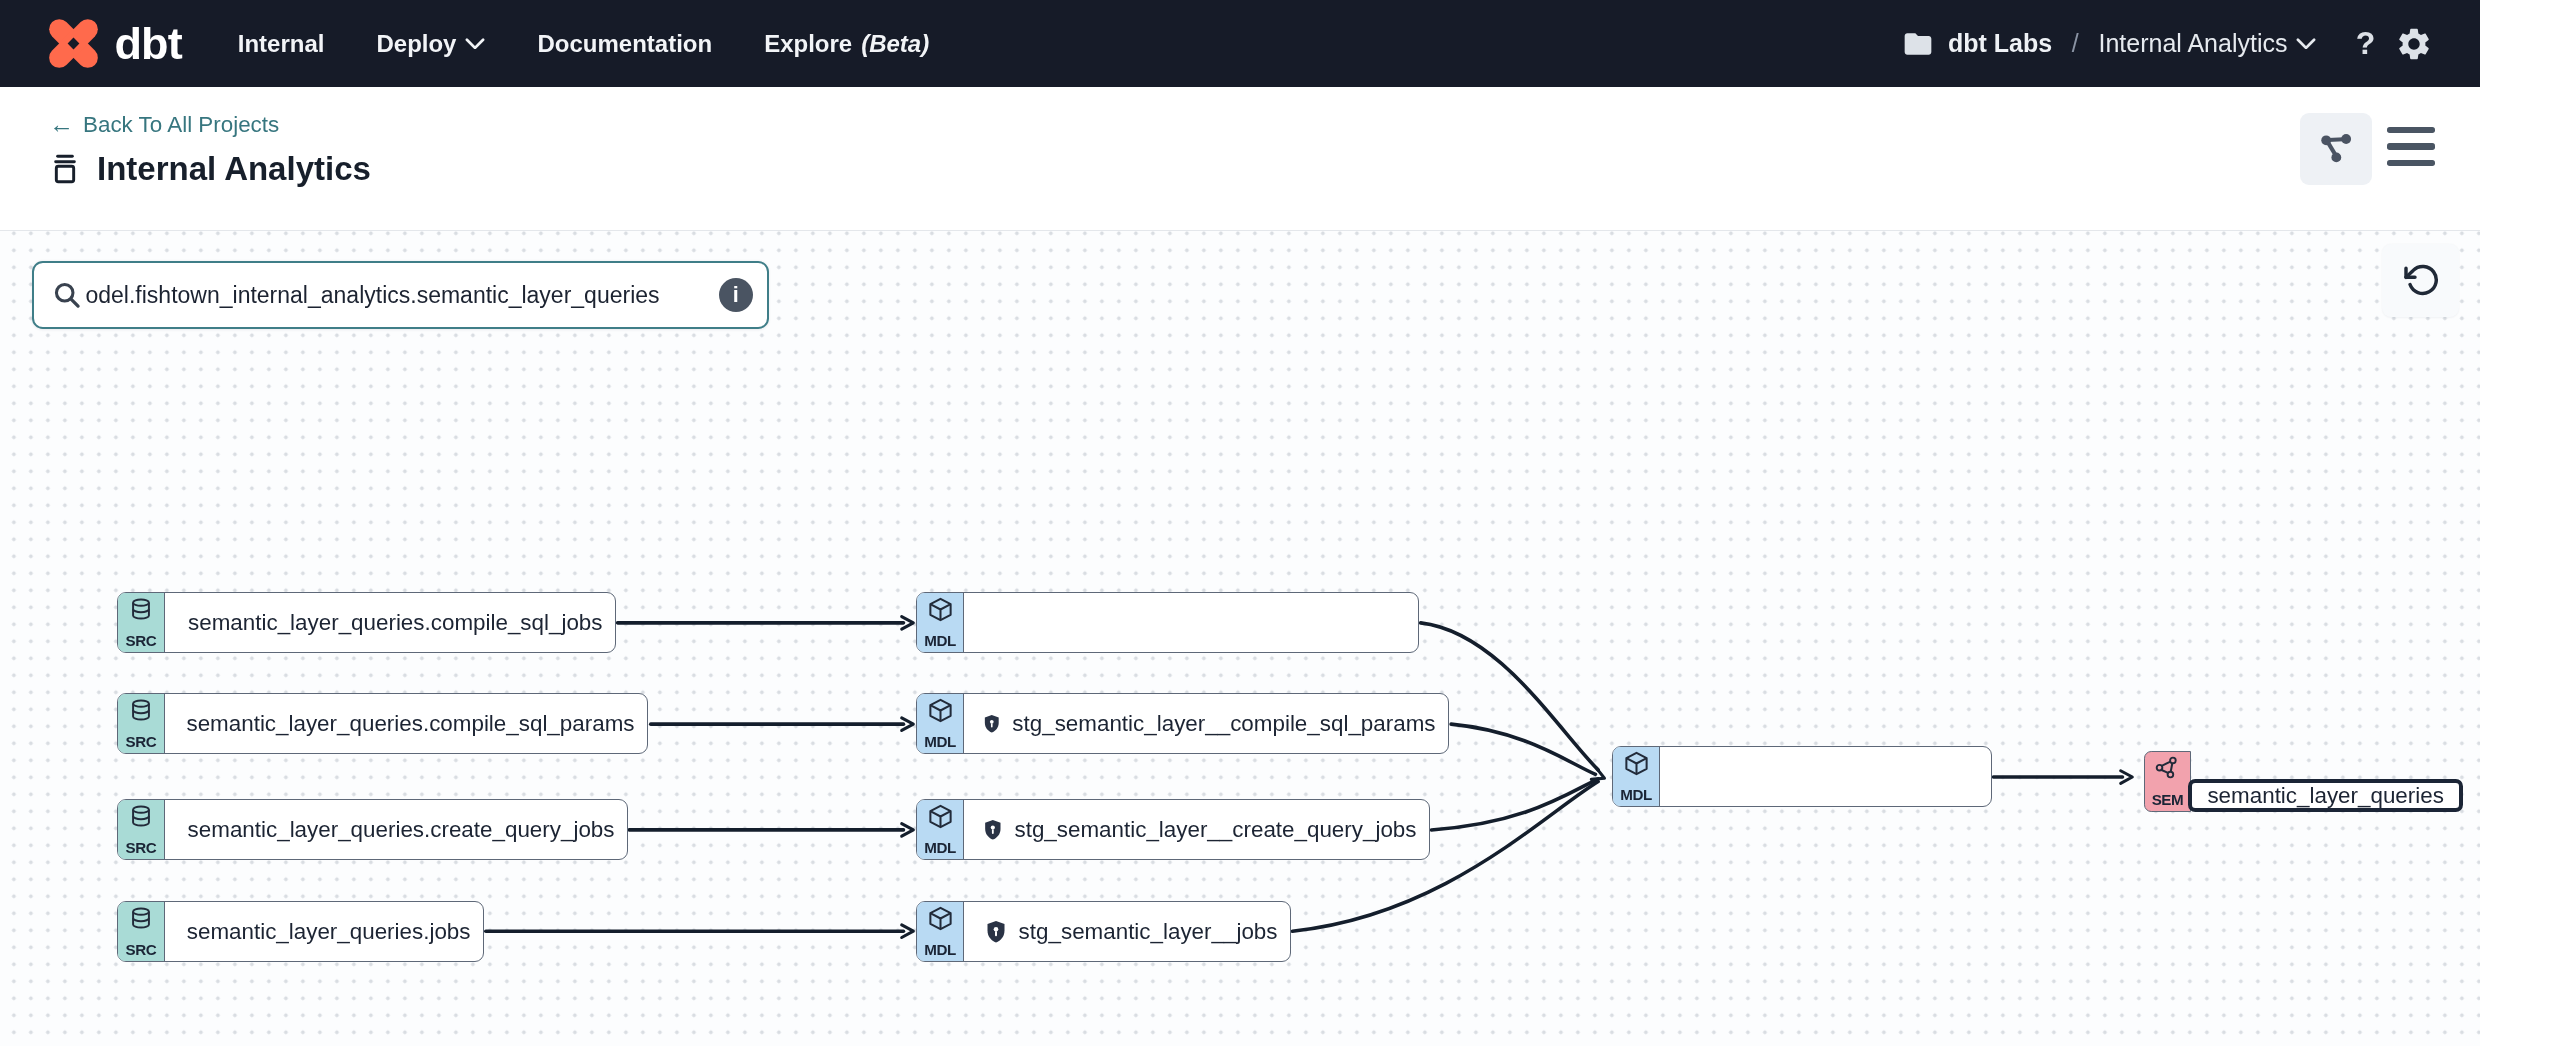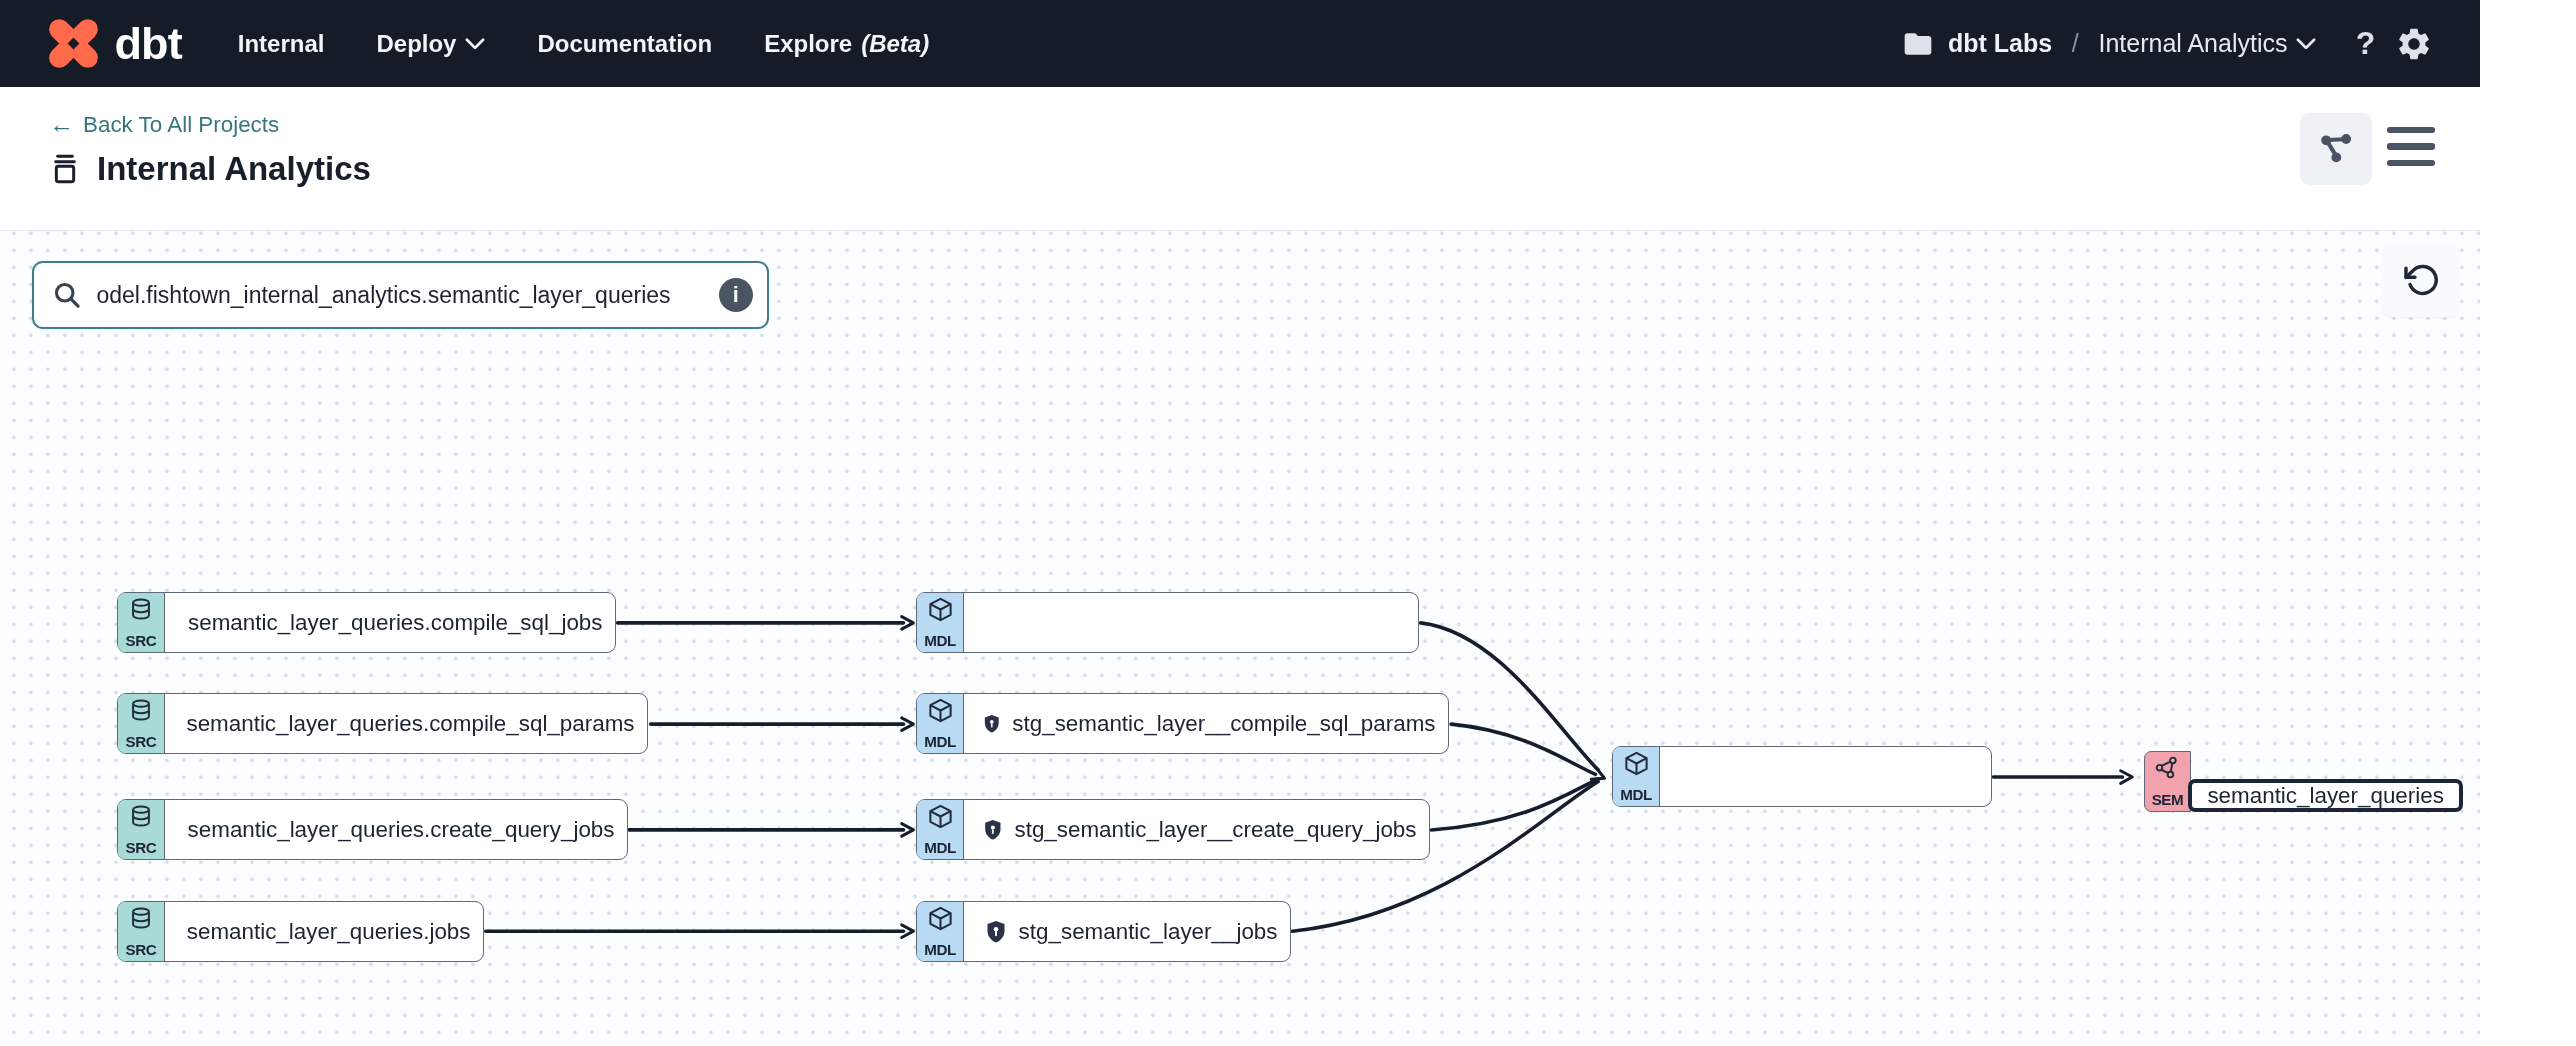--- a/index.html
+++ b/index.html
@@ -38,21 +38,21 @@
     flex-direction:column; gap:10px; cursor:pointer; }
   .hamburger div { height:6.3px; background:#4a5563; border-radius:2.7px; }
 
   
   .canvas { position:relative; flex:1; background-color:#fcfdfe;
     background-image:radial-gradient(circle, #d9dde2 1.8px, transparent 2.2px);
     background-size:17px 17px; background-position:5.4px 10.8px; }
 
   .search-bar { position:absolute; left:32px; top:30px; width:737px; height:68px;
     background:#fff; border:2.7px solid #3f7e88; border-radius:10.8px; display:flex;
-    align-items:center; padding:0 14.3px 0 18px; gap:14px; box-shadow:0 0.9px 2.7px rgba(20,30,50,.08); }
+    align-items:center; padding:0 14.3px 0 18px; gap:3px; box-shadow:0 0.9px 2.7px rgba(20,30,50,.08); }
   .search-text { flex:1; font-size:23px; color:#1c2331; white-space:nowrap; overflow:hidden; }
   .search-text span { text-decoration:underline dotted 2.7px #e0604e; text-underline-offset:6.3px; }
   .info-circle { width:34px; height:34px; border-radius:50%; background:#4a5462; color:#fff;
     font-size:21.5px; font-weight:700; display:flex; align-items:center; justify-content:center;
     flex:none; cursor:pointer; }
 
   .reset-btn { position:absolute; right:20.6px; top:12.5px; width:77px; height:73px;
     background:#f8fafc; border-radius:9px; display:flex; align-items:center;
     justify-content:center; cursor:pointer; box-shadow:0 0.9px 1.8px rgba(20,30,50,.05); }
 

